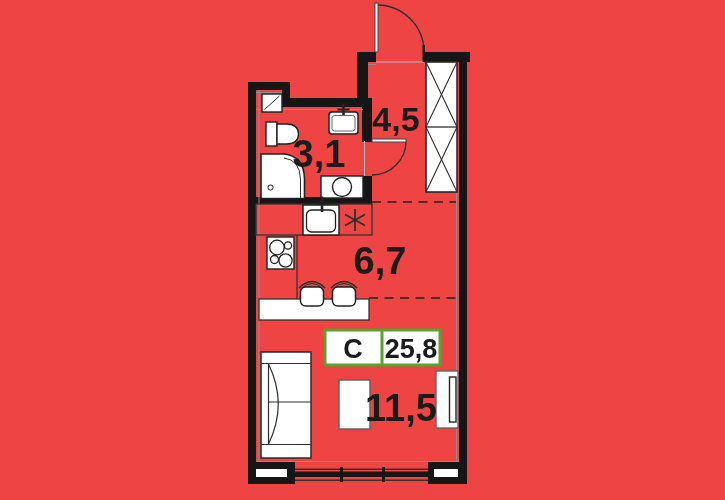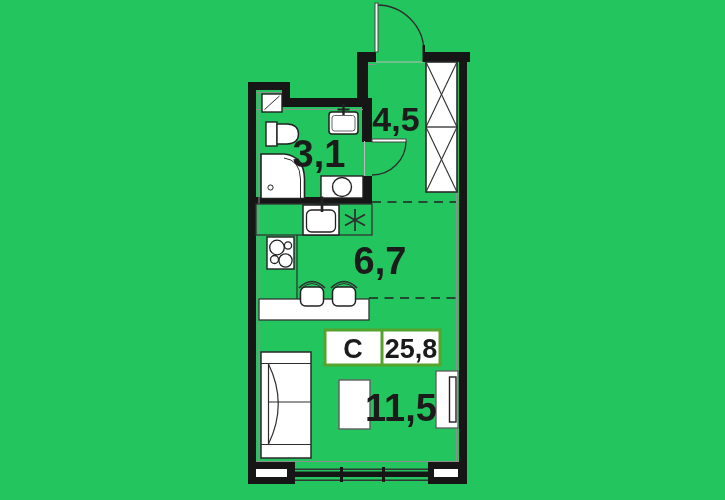--- a/index.html
+++ b/index.html
@@ -1,16 +1,16 @@
 <!DOCTYPE html>
 <html><head>
 <meta charset="utf-8">
 <style>
   html,body{margin:0;padding:0;background:#ffffff;}
-  .stage{position:relative;width:725px;height:500px;background:#22c55e;overflow:hidden;}
+  .stage{position:relative;width:725px;height:500px;background:#ef4444;overflow:hidden;}
   svg{position:absolute;left:0;top:0;}
   .wall{fill:#161616;stroke:none;}
   .face{fill:#8f8f8f;}
   .fix{fill:#ffffff;stroke:#222222;}
   .ln{stroke:#2e2e2e;fill:none;}
   .gray{stroke:#5f5f5f;fill:#ffffff;}
   .dash{stroke:#222222;stroke-width:1.5;stroke-dasharray:9 6.5;fill:none;}
   text{font-family:"Liberation Sans",sans-serif;font-weight:700;fill:#1b1b1b;text-anchor:middle;}
   text.room{font-size:38px;}
   text.room-sm{font-size:34px;}

